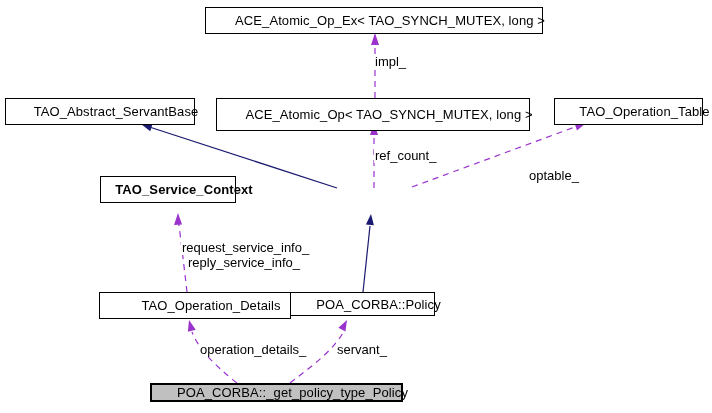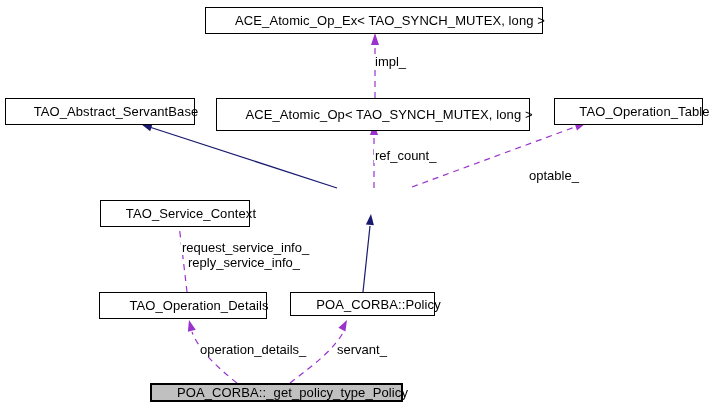--- a/index.html
+++ b/index.html
@@ -117,24 +117,24 @@
   </svg>
 
   <div class="node" style="left:205px; top:7px; width:338px; height:27px;">ACE_Atomic_Op_Ex&lt; TAO_SYNCH_MUTEX, long &gt;</div>
 
   <div class="node" style="left:5px; top:98px; width:190px; height:27px;">TAO_Abstract_ServantBase</div>
 
   <div class="node" style="left:216px; top:98px; width:314px; height:33px;">ACE_Atomic_Op&lt; TAO_SYNCH_MUTEX, long &gt;</div>
 
   <div class="node" style="left:554px; top:98px; width:149px; height:27px;">TAO_Operation_Table</div>
 
-  <div class="node" style="left:100px; top:200px; width:150px; height:27px;">TAO_Service_Context</div>
+  <div class="node" style="left:100px; top:176px; width:136px; height:27px;font-weight:bold;">TAO_Service_Context</div>
 
 
-  <div class="node" style="left:99px; top:292px; width:168px; height:27px;">TAO_Operation_Details</div>
+  <div class="node" style="left:99px; top:292px; width:192px; height:27px;">TAO_Operation_Details</div>
 
   <div class="node" style="left:290px; top:292px; width:145px; height:24px;">POA_CORBA::Policy</div>
 
   <div class="node focus" style="left:150px; top:383px; width:253px; height:19px;">POA_CORBA::_get_policy_type_Policy</div>
 
   <div class="edge-label" style="left:374px; top:54px;">impl_</div>
 
   <div class="edge-label" style="left:374px; top:148px;">ref_count_</div>
 
   <div class="edge-label" style="left:528px; top:148px;margin-top:20px;">optable_</div>

